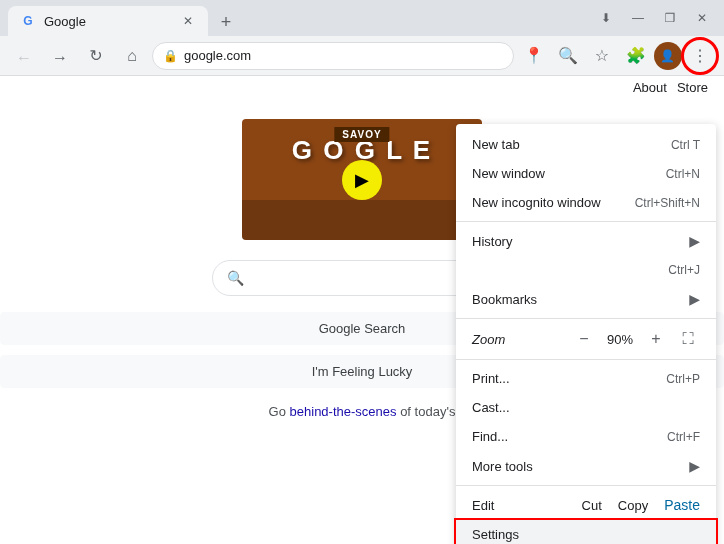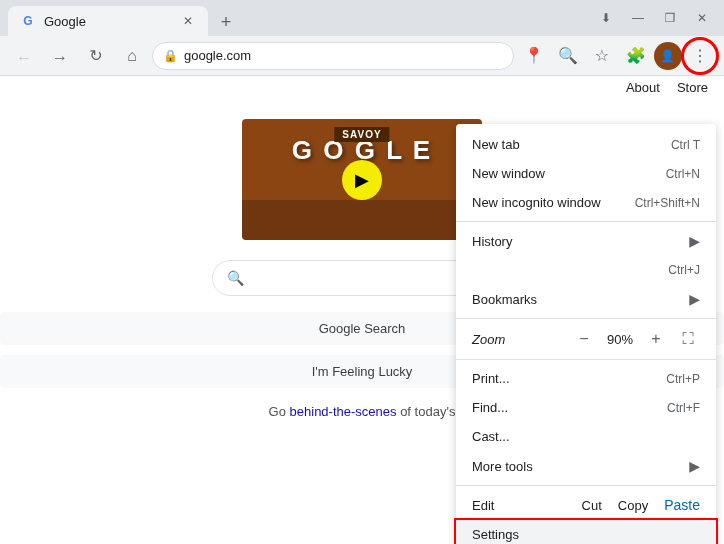--- a/index.html
+++ b/index.html
@@ -178,21 +178,21 @@
       position: relative;
       overflow: hidden;
     }
 
     
     .google-nav {
       display: flex;
       justify-content: flex-end;
       align-items: center;
       padding: 4px 16px;
-      gap: 17px;
+      gap: 10px;
       font-size: 13px;
     }
     .google-nav a {
       color: #202124;
       text-decoration: none;
     }
 
     
     .doodle-area {
       display: flex;
@@ -503,26 +503,26 @@
       </div>
 
       <div class="menu-separator"></div>
 
       <div class="menu-item">
         <span class="menu-item-label">Print...</span>
         <span class="menu-shortcut">Ctrl+P</span>
       </div>
 
       <div class="menu-item">
+        <span class="menu-item-label">Cast...</span>
+      </div>
+
+      <div class="menu-item">
         <span class="menu-item-label">Find...</span>
         <span class="menu-shortcut">Ctrl+F</span>
-      </div>
-
-      <div class="menu-item">
-        <span class="menu-item-label">Cast...</span>
       </div>
 
       <div class="menu-item">
         <span class="menu-item-label">More tools</span>
         <span class="menu-arrow">▶</span>
       </div>
 
       <div class="menu-separator"></div>
 
       <div class="menu-item" style="gap:0;">

